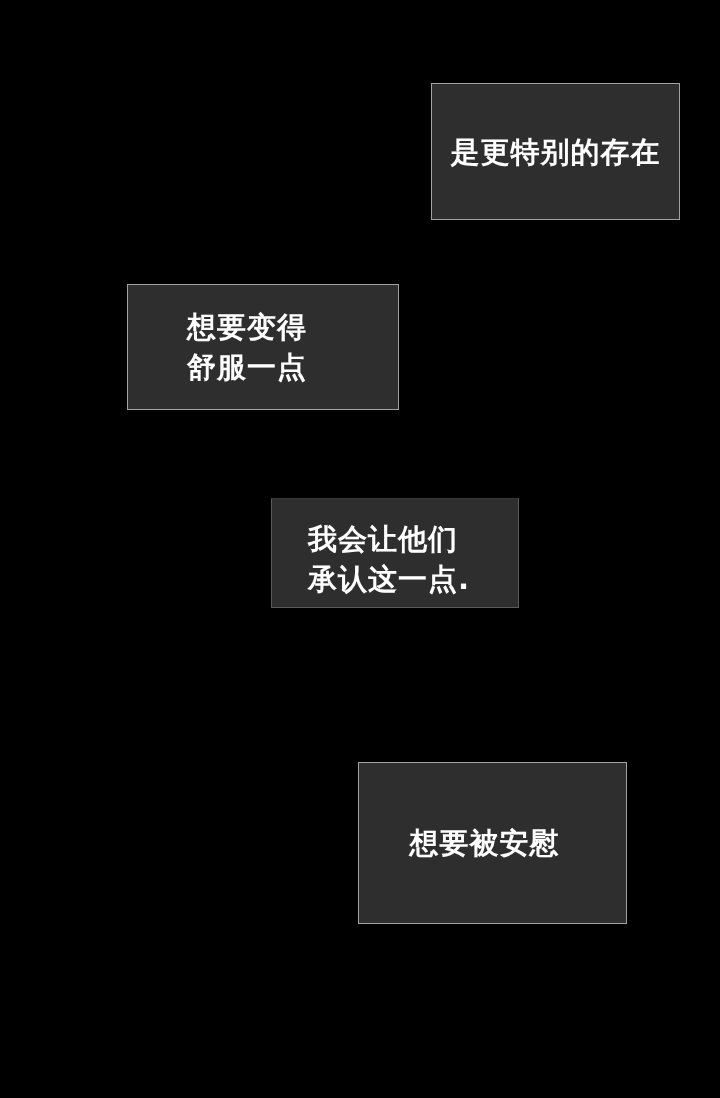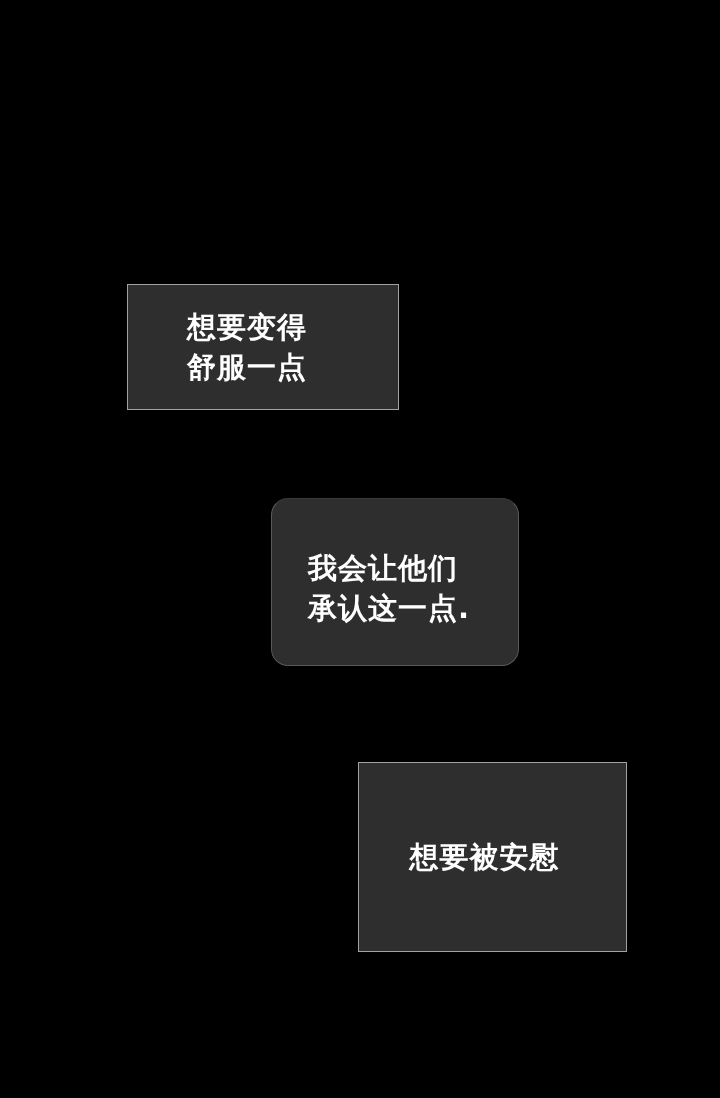--- a/index.html
+++ b/index.html
@@ -38,32 +38,35 @@
     letter-spacing: 1px;
     white-space: pre-line;
     text-align: left;
   }
   
   .panel-1 { left: 431px; top: 83px; width: 249px; height: 137px; }
   
   .panel-2 { left: 127px; top: 284px; width: 272px; height: 126px; }
   .panel-2 .caption { transform: translateX(-16px); }
   
-  .panel-3 { left: 271px; top: 498px; width: 248px; height: 168px;
-             border-color: #5a5a5a; border-top-color: #3a3a3a; border-radius: 17px; }
+  .panel-3 { left: 271px; top: 498px; width: 248px; height: 110px;
+             border-color: #5a5a5a; border-top-color: #3a3a3a; }
   .panel-3 .caption { transform: translate(-6px, 6px); }
   
-  .panel-4 { left: 358px; top: 762px; width: 269px; height: 190px; }
+  .panel-4 { left: 358px; top: 762px; width: 269px; height: 162px; }
   .panel-4 .caption { transform: translateX(-8px); }
 </style>
 </head>
 <body>
 
 <div class="page">
 
+  <div class="panel panel-1">
+    <span class="caption">是更特别的存在</span>
+  </div>
 
   <div class="panel panel-2">
     <span class="caption">想要变得
 舒服一点</span>
   </div>
 
   <div class="panel panel-3">
     <span class="caption">我会让他们
 承认这一点.</span>
   </div>

